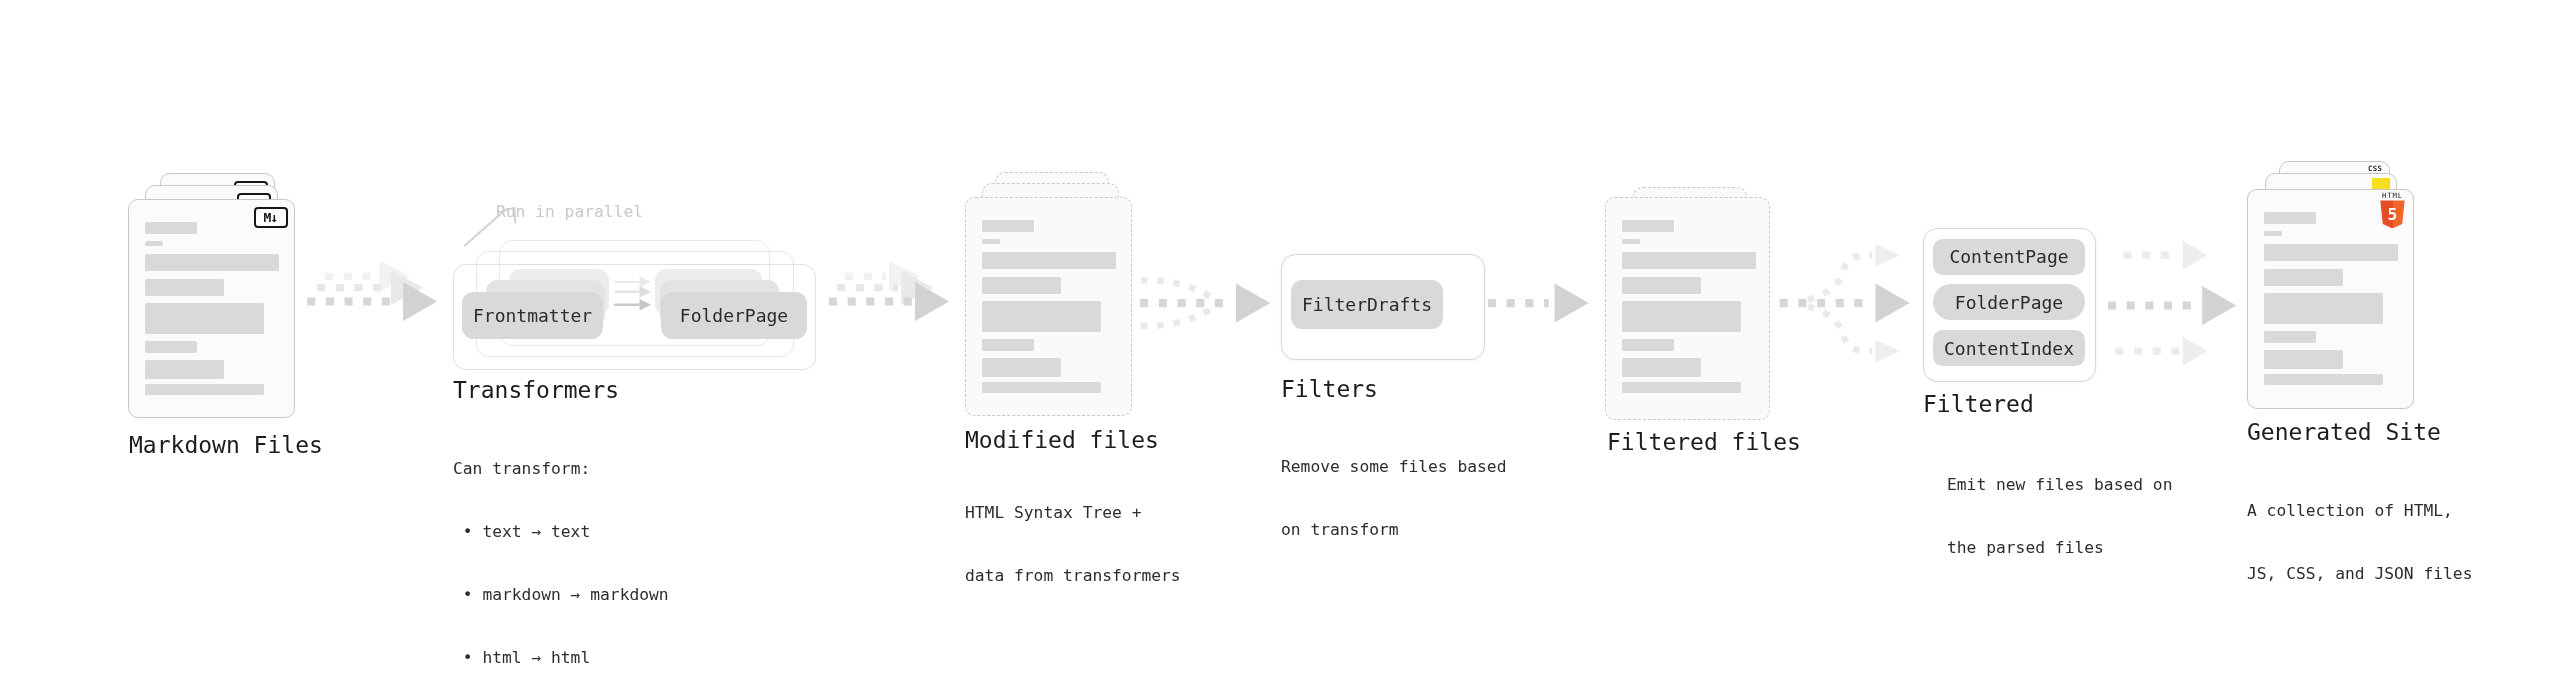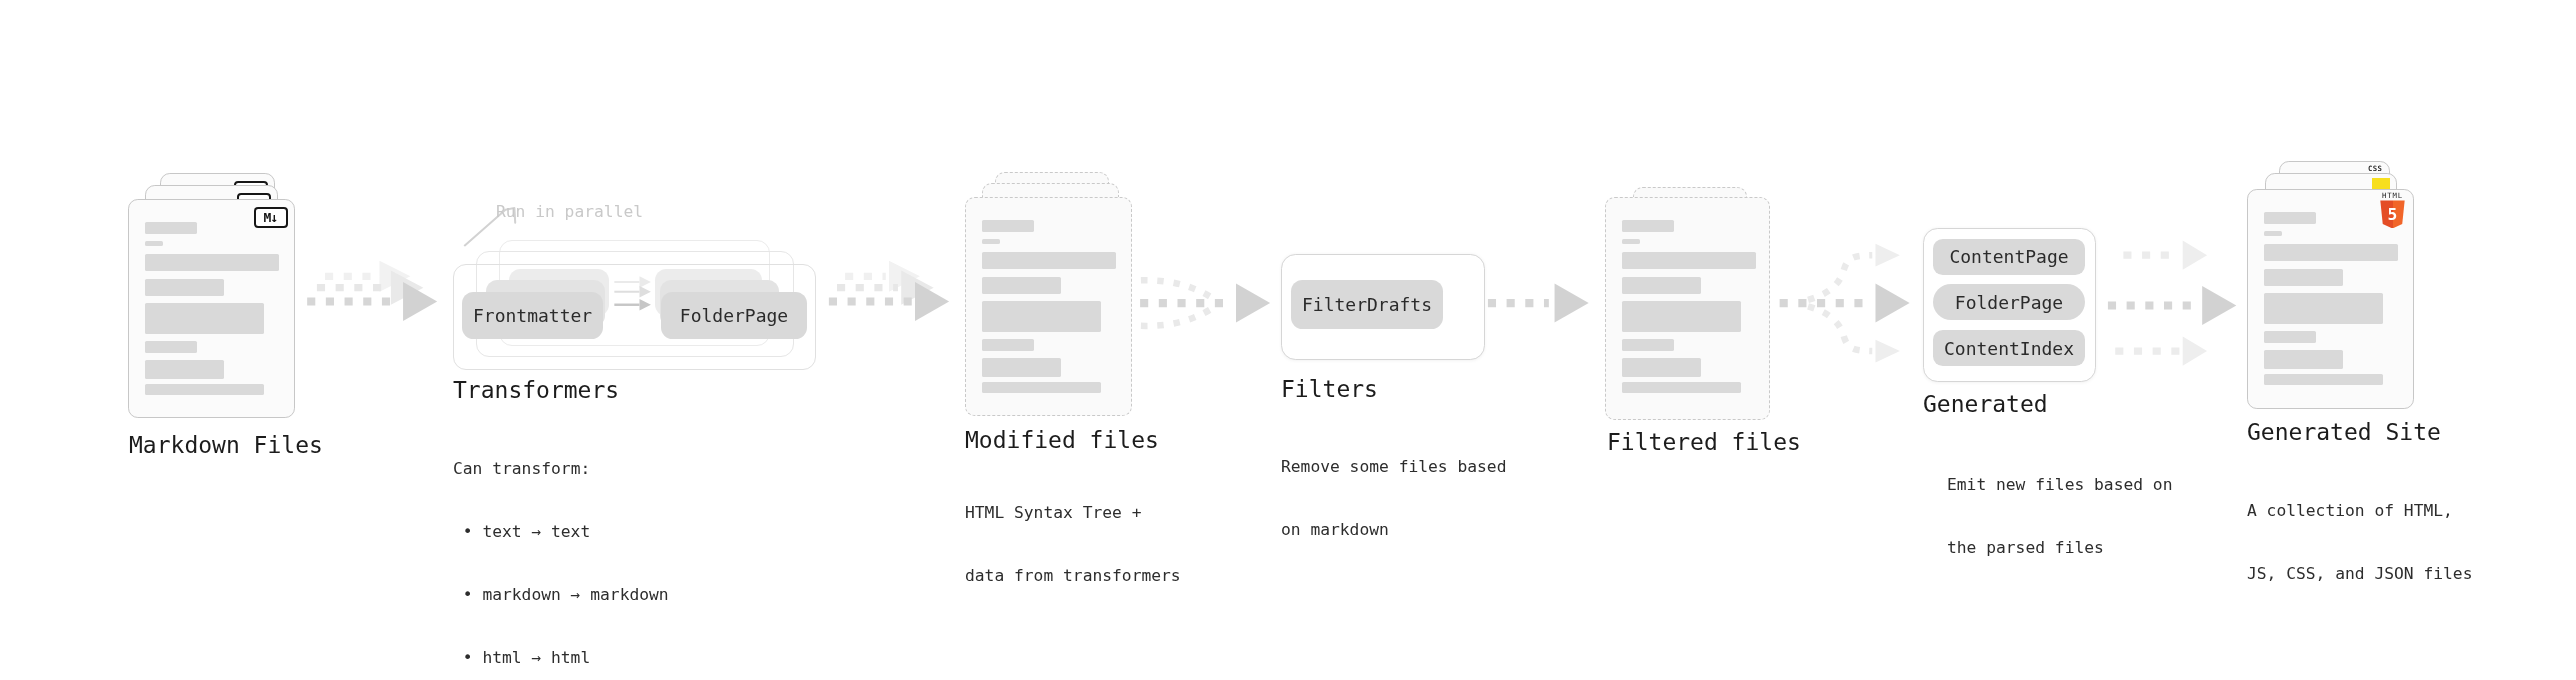--- a/index.html
+++ b/index.html
@@ -170,21 +170,21 @@
   </div>
 </div>
 
 <div>
   <div class="panel" style="left:1281px;top:254px;width:204px;height:106px;">
     <div class="pill" style="left:9px;top:25px;width:152px;height:49px;">FilterDrafts</div>
   </div>
   <div class="section-label" style="left:1281px;top:376px;">Filters</div>
   <div class="sub" style="left:1281px;top:414px;">
     <div>Remove some files based</div>
-    <div>on markdown</div>
+    <div>on transform</div>
   </div>
 </div>
 
 <div>
   <div class="card dashed" style="left:1633px;top:187px;width:114px;height:49px;"></div>
   <div class="card dashed" style="left:1605px;top:197px;width:165px;height:223px;">
     <div class="bar b1"></div>
     <div class="bar b2"></div>
     <div class="bar b3"></div>
     <div class="bar b4"></div>
@@ -195,21 +195,21 @@
   </div>
   <div class="section-label" style="left:1607px;top:429px;">Filtered files</div>
 </div>
 
 <div>
   <div class="panel" style="left:1923px;top:228px;width:173px;height:154px;">
     <div class="pill" style="left:9px;top:9.8px;width:152px;height:36px;border-radius:9.8px;">ContentPage</div>
     <div class="pill" style="left:9px;top:55px;width:152px;height:36px;border-radius:18px;">FolderPage</div>
     <div class="pill" style="left:9px;top:101px;width:152px;height:36px;border-radius:9.8px;">ContentIndex</div>
   </div>
-  <div class="section-label" style="left:1923px;top:391px;">Generated</div>
+  <div class="section-label" style="left:1923px;top:391px;">Filtered</div>
   <div class="sub" style="left:1923px;top:432px;margin-left:24px;">
     <div>Emit new files based on</div>
     <div>the parsed files</div>
   </div>
 </div>
 
 <div>
   <div class="card" style="left:2279px;top:161px;width:111px;height:57px;">
     <div class="csslogo">
       <div class="css-t">CSS</div>

